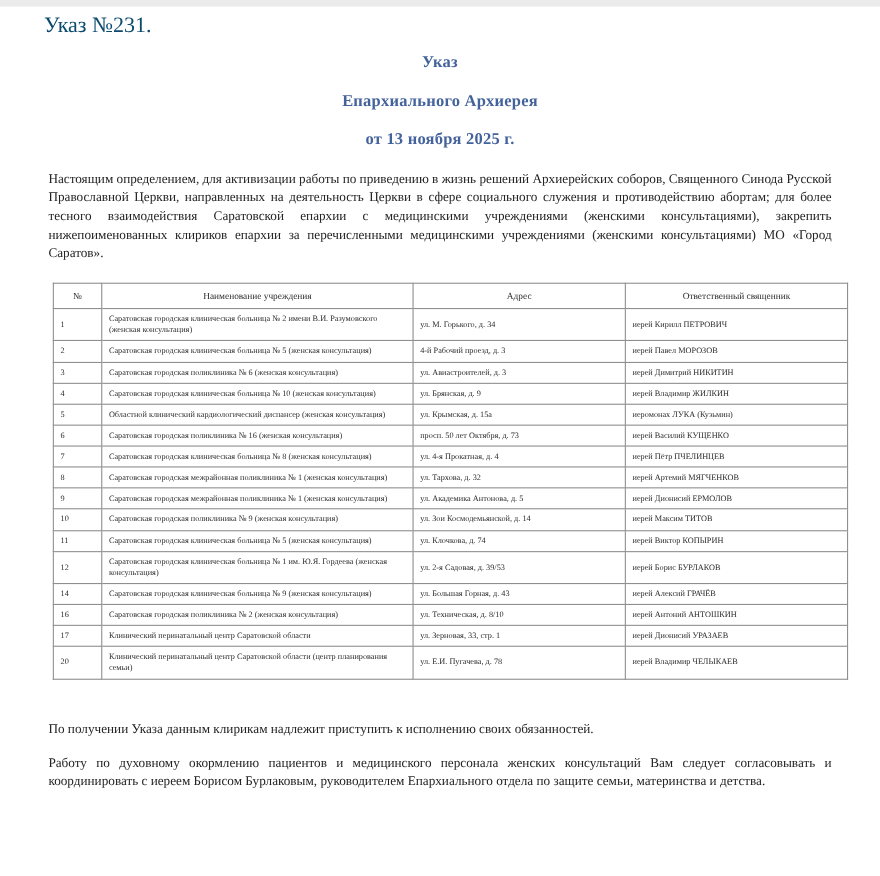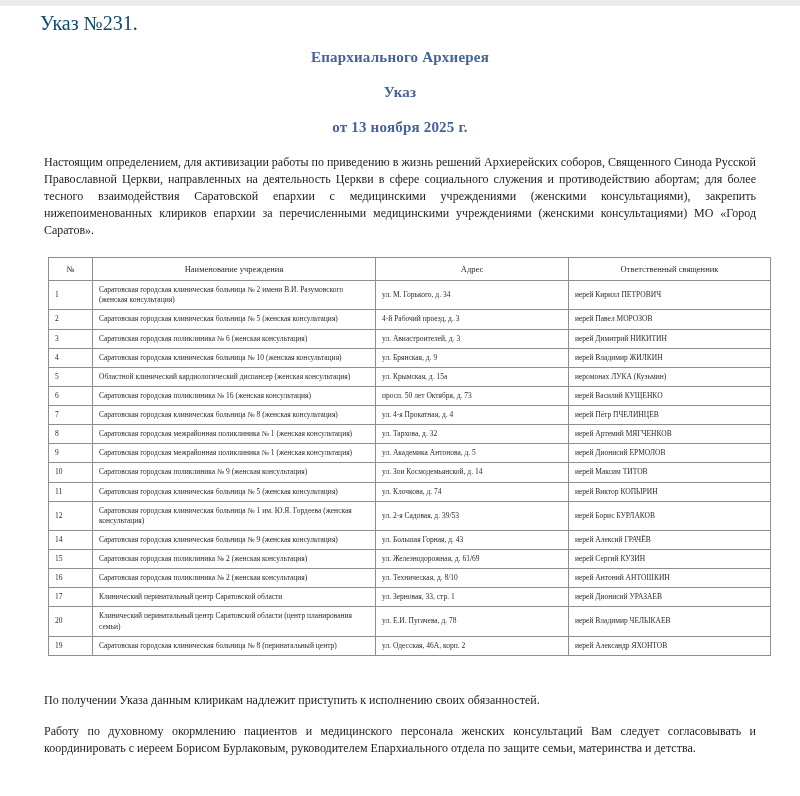--- a/index.html
+++ b/index.html
@@ -87,22 +87,22 @@
   }
 </style>
 </head>
 <body>
 
 <div class="top-strip"></div>
 
 <div class="doc-label">Указ №231.</div>
 
 <div class="center-head" style="color: rgb(68, 99, 156);">
+  <div>Указ</div>
   <div>Епархиального Архиерея</div>
-  <div>Указ</div>
   <div>от 13 ноября 2025 г.</div>
 </div>
 
 <p class="intro">Настоящим определением, для активизации работы по приведению в жизнь решений Архиерейских соборов, Священного Синода Русской Православной Церкви, направленных на деятельность Церкви в сфере социального служения и противодействию абортам; для более тесного взаимодействия Саратовской епархии с медицинскими учреждениями (женскими консультациями), закрепить нижепоименованных клириков епархии за перечисленными медицинскими учреждениями (женскими консультациями) МО «Город Саратов».</p>
 
 <table class="decree">
   <colgroup>
     <col class="c-num">
       <col class="c-name">
       <col class="c-addr">
@@ -189,46 +189,34 @@
         <td>ул. 2-я Садовая, д. 39/53</td>
         <td>иерей Борис БУРЛАКОВ</td>
       </tr>
       <tr>
         <td>14</td>
         <td>Саратовская городская клиническая больница № 9 (женская консультация)</td>
         <td>ул. Большая Горная, д. 43</td>
         <td>иерей Алексий ГРАЧЁВ</td>
       </tr>
       <tr>
-        <td>15</td>
-        <td>Саратовская городская поликлиника № 2 (женская консультация)</td>
-        <td>ул. Железнодорожная, д. 61/69</td>
-        <td>иерей Сергий КУЗИН</td>
-      </tr>
-      <tr>
         <td>16</td>
         <td>Саратовская городская поликлиника № 2 (женская консультация)</td>
         <td>ул. Техническая, д. 8/10</td>
         <td>иерей Антоний АНТОШКИН</td>
       </tr>
       <tr>
         <td>17</td>
         <td>Клинический перинатальный центр Саратовской области</td>
         <td>ул. Зерновая, 33, стр. 1</td>
         <td>иерей Дионисий УРАЗАЕВ</td>
       </tr>
       <tr>
         <td>20</td>
         <td>Клинический перинатальный центр Саратовской области (центр планирования семьи)</td>
         <td>ул. Е.И. Пугачева, д. 78</td>
         <td>иерей Владимир ЧЕЛЫКАЕВ</td>
       </tr>
-      <tr>
-        <td>19</td>
-        <td>Саратовская городская клиническая больница № 8 (перинатальный центр)</td>
-        <td>ул. Одесская, 46А, корп. 2</td>
-        <td>иерей Александр ЯХОНТОВ</td>
-      </tr>
     </tbody>
 </table>
 
 <p class="closing-1">По получении Указа данным клирикам надлежит приступить к исполнению своих обязанностей.</p>
 <p class="closing-2">Работу по духовному окормлению пациентов и медицинского персонала женских консультаций Вам следует согласовывать и координировать с иереем Борисом Бурлаковым, руководителем Епархиального отдела по защите семьи, материнства и детства.</p>
 
 </body></html>

